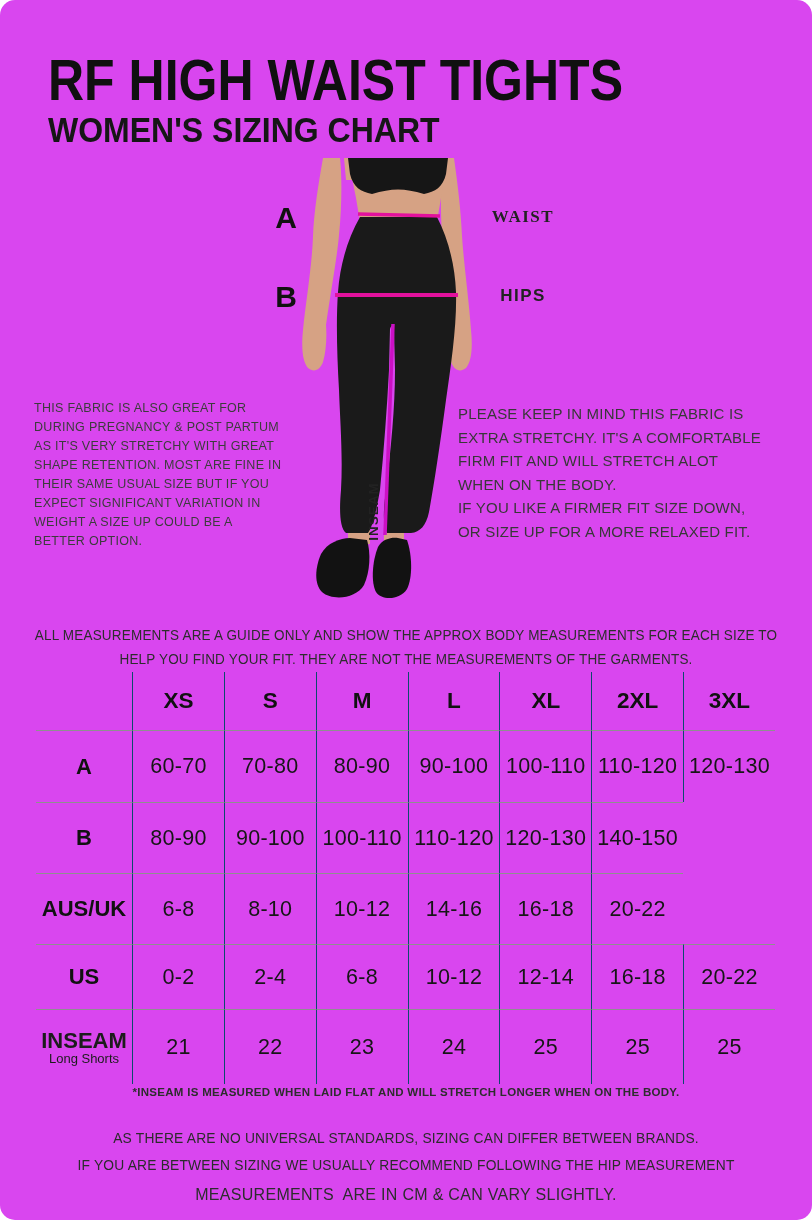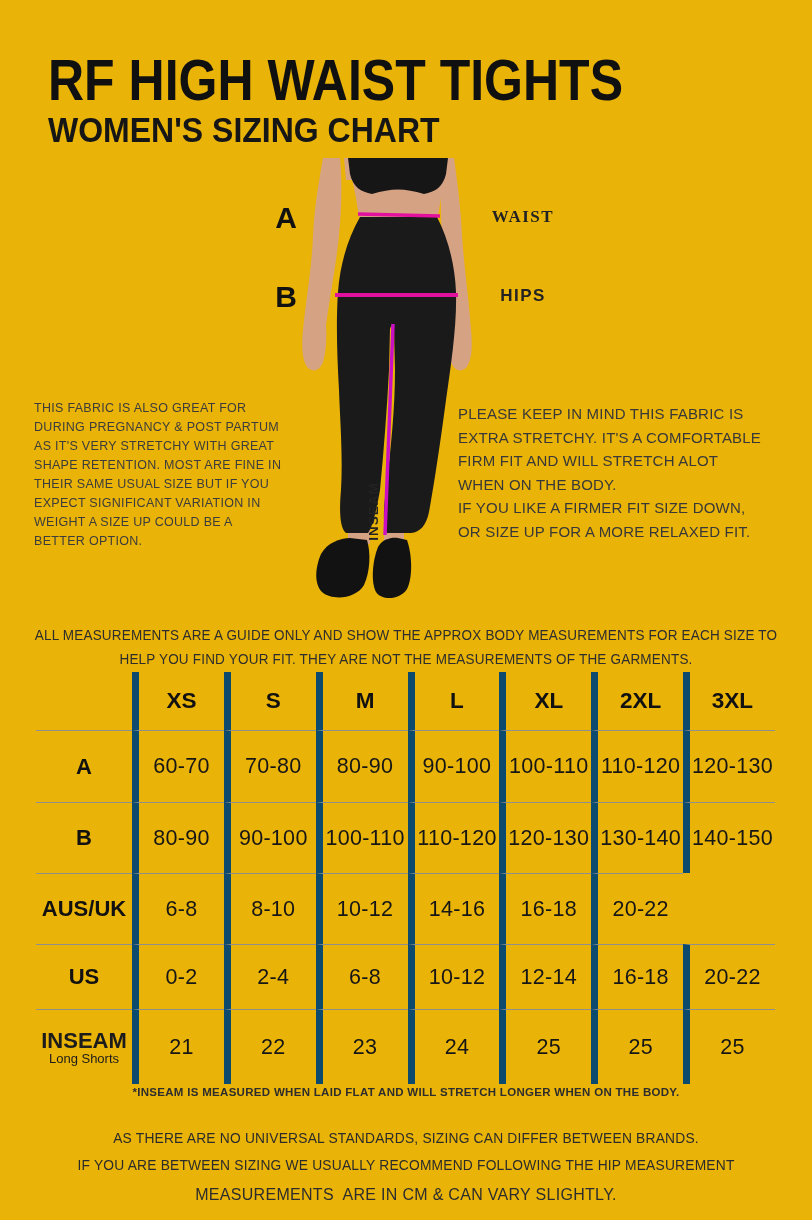--- a/index.html
+++ b/index.html
@@ -1,18 +1,18 @@
 <!DOCTYPE html>
 <html><head>
 <meta charset="utf-8">
 <style>
   html,body{margin:0;padding:0;background:#ffffff;}
   .page{
-    position:relative;width:812px;height:1220px;margin:0 auto;background:#eab308;
-    font-family:"Liberation Sans",sans-serif;color:#1c1c1c;overflow:hidden;
+    position:relative;width:812px;height:1220px;margin:0 auto;background:#d946ef;
+    font-family:"Liberation Sans",sans-serif;color:#1c1c1c;overflow:hidden;border-radius:15px;
   }
   .abs{position:absolute;}
 
   .title{
     left:48px;top:47px;font-size:50px;font-weight:bold;color:#101010;
     letter-spacing:0px;transform:scaleY(1.15);transform-origin:left top;white-space:nowrap;
   }
   .subtitle{
     left:48px;top:111px;font-size:32px;font-weight:bold;color:#161616;
     transform:scaleY(1.08);transform-origin:left top;white-space:nowrap;
@@ -38,21 +38,21 @@
 
   .guide{
     left:0;top:624px;width:812px;text-align:center;white-space:pre-line;
     font-size:13.5px;line-height:22px;letter-spacing:0.2px;color:#2d2d2d;
     transform:scaleY(1.08);transform-origin:center top;
   }
 
   .sztable{left:36px;top:672px;width:740px;}
   .row{display:grid;grid-template-columns:96px repeat(7,91.85px);}
   .row > div{display:flex;align-items:center;justify-content:center;box-sizing:border-box;}
-  .row > div:not(:first-child){border-left:7px solid #0c4a6e;}
+  .row > div:not(:first-child){border-left:1px solid #0c4a6e;}
   .row:not(.h-head) > div{border-top:1px solid #8f8f8f;}
   .h-head{height:58px;} .h-a{height:72px;} .h-b{height:71px;}
   .h-aus{height:71px;} .h-us{height:65px;} .h-in{height:75px;}
   .colhead{font-size:22.5px;font-weight:bold;color:#111;}
   .rowlabel{font-size:22px;font-weight:bold;color:#111;}
   .val{font-size:21.5px;letter-spacing:0.3px;color:#161616;}
   .inlabel{flex-direction:column;line-height:1.05;}
   .inlabel .big{font-size:22px;font-weight:bold;}
   .inlabel .small{font-size:13px;font-weight:normal;}
 
@@ -143,21 +143,20 @@
       <div class="val">110-120</div>
       <div class="val">120-130</div>
     </div>
     <div class="row h-b">
       <div class="rowlabel">B</div>
       <div class="val">80-90</div>
       <div class="val">90-100</div>
       <div class="val">100-110</div>
       <div class="val">110-120</div>
       <div class="val">120-130</div>
-      <div class="val">130-140</div>
       <div class="val">140-150</div>
     </div>
     <div class="row h-aus">
       <div class="rowlabel">AUS/UK</div>
       <div class="val">6-8</div>
       <div class="val">8-10</div>
       <div class="val">10-12</div>
       <div class="val">14-16</div>
       <div class="val">16-18</div>
       <div class="val">20-22</div>

